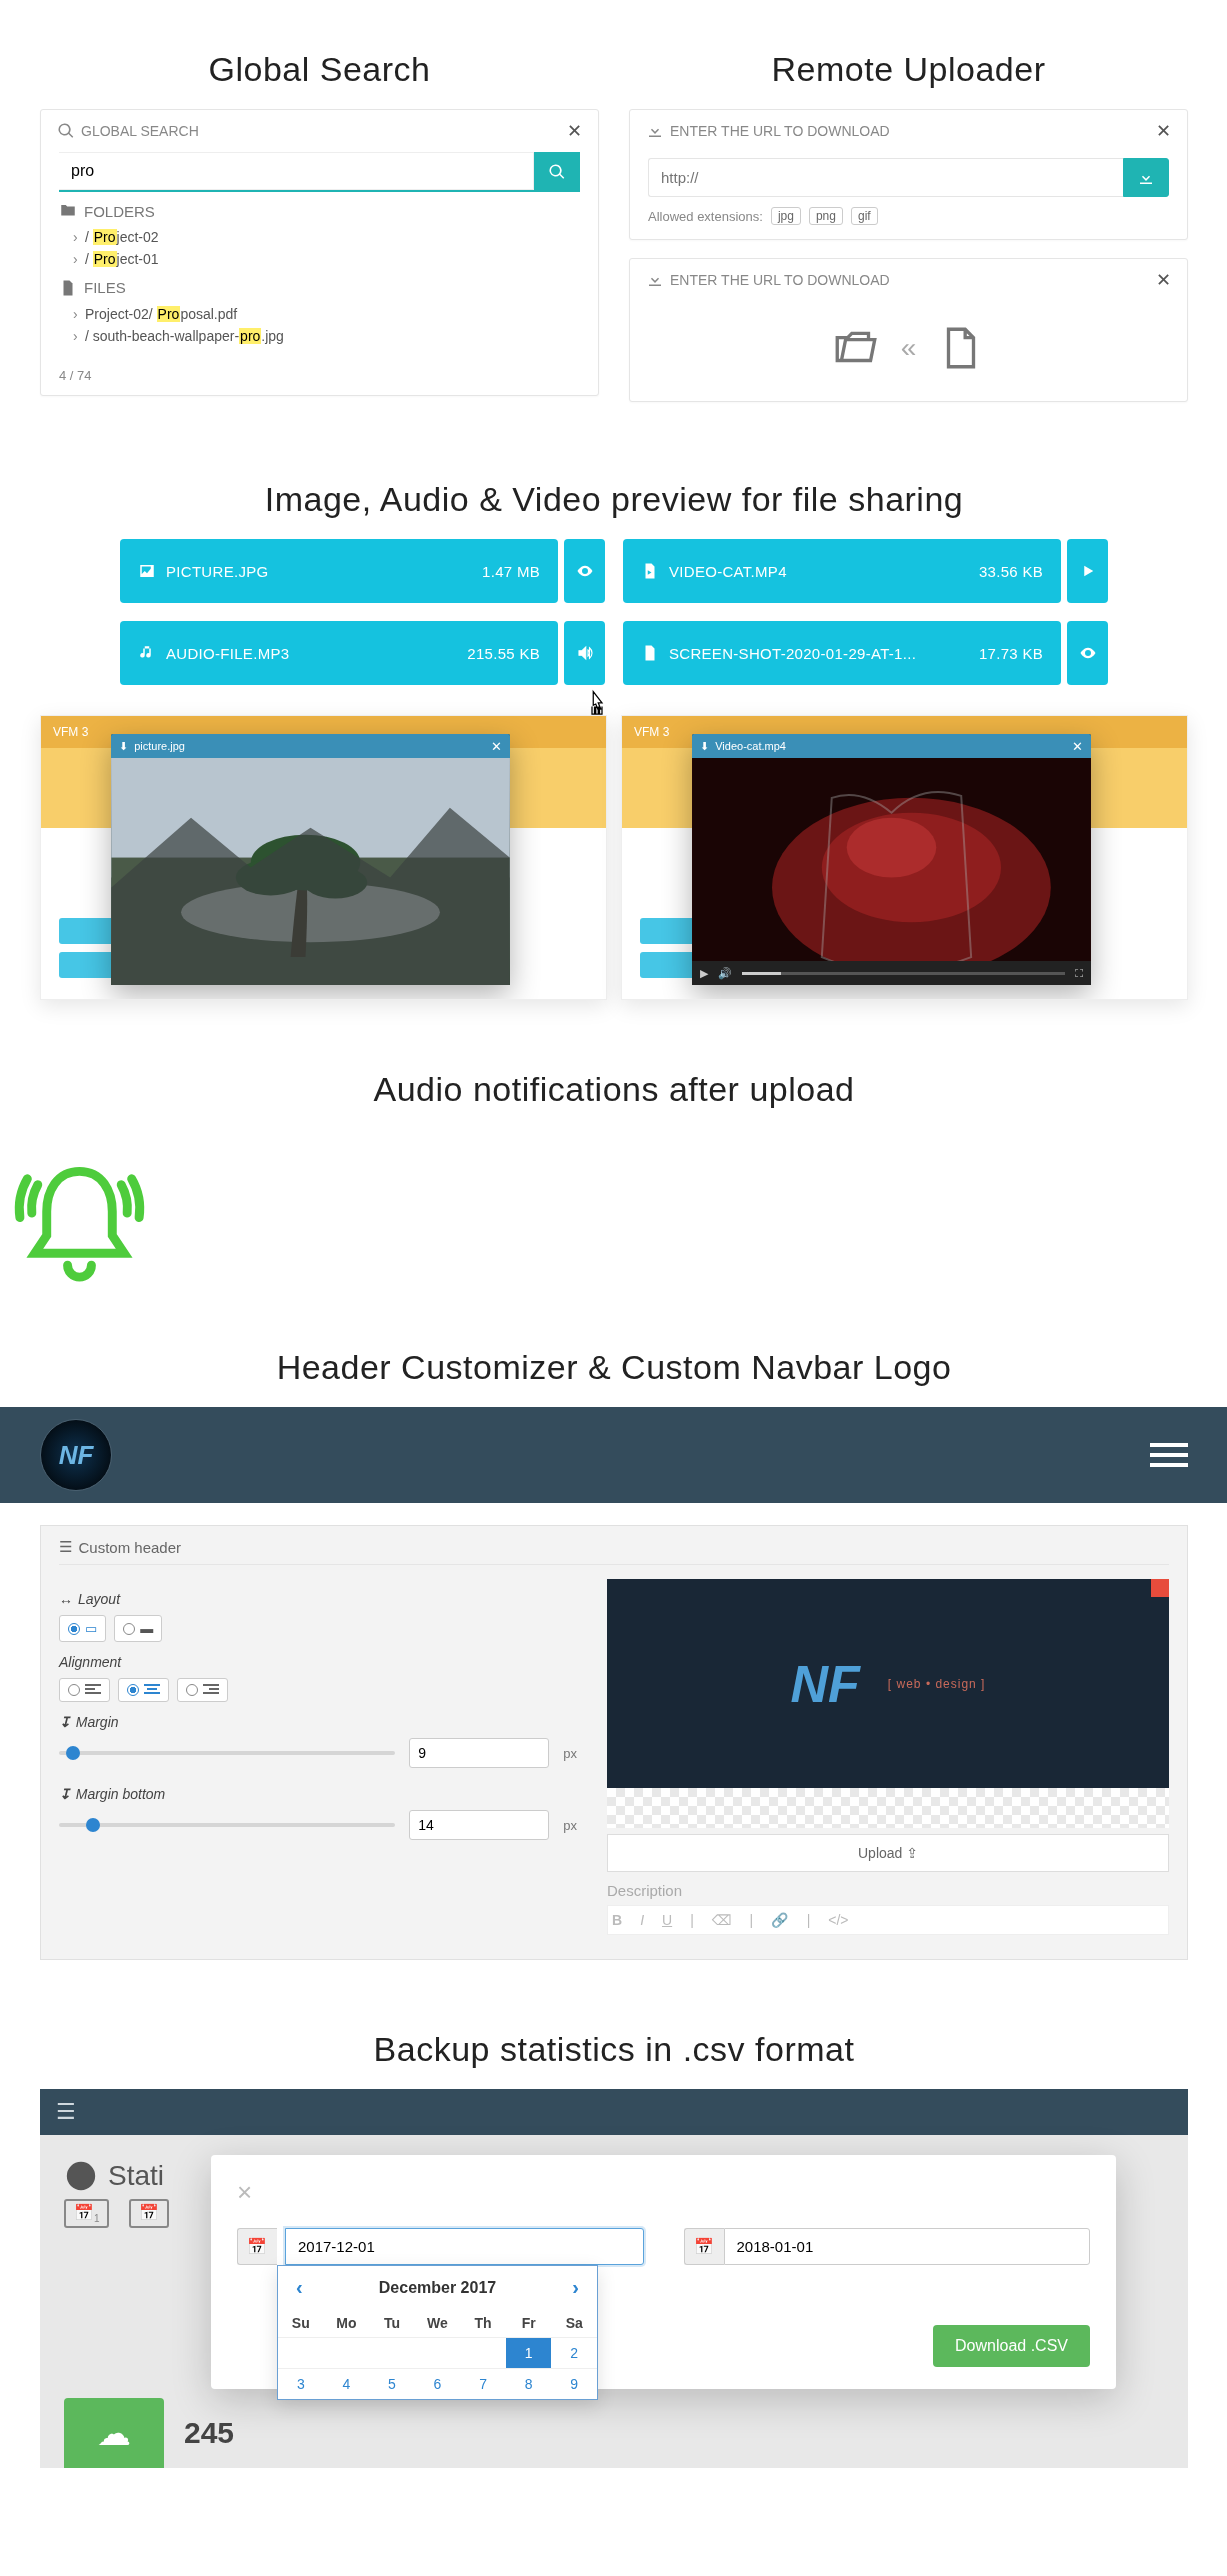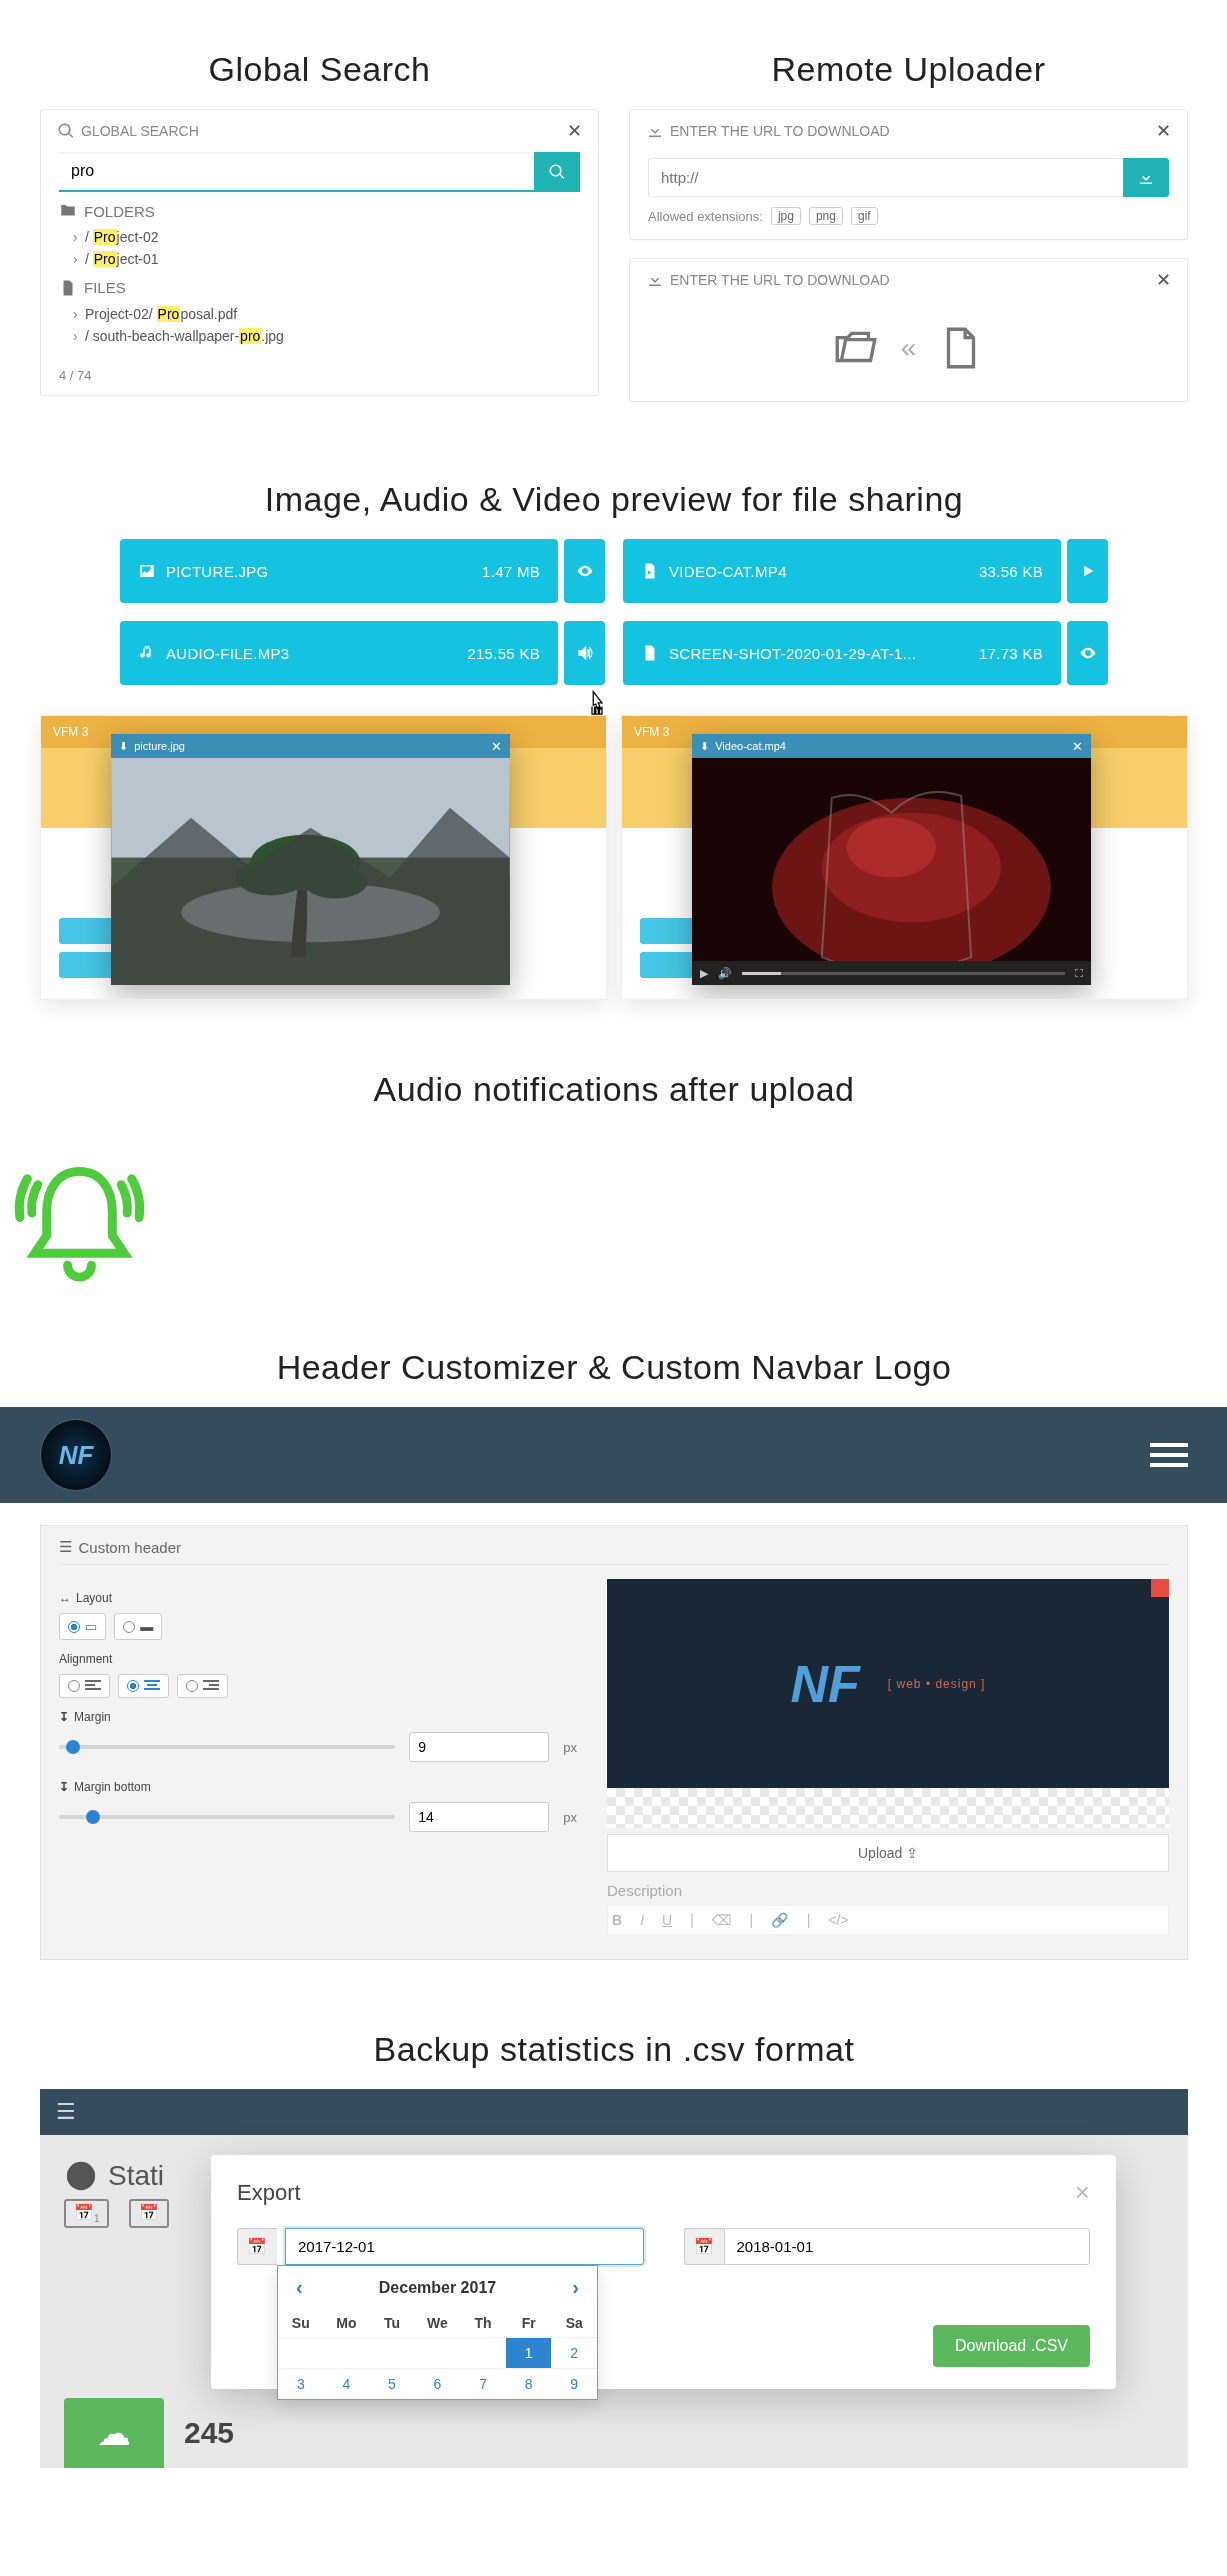--- a/index.html
+++ b/index.html
@@ -52,21 +52,21 @@
   .bell-wrap { text-align: center; padding: 20px 0 30px 0; }
   .navbar-mock { background: #344c5c; height: 96px; display: flex; align-items: center; padding: 0 40px; }
   .navbar-logo { width: 72px; height: 72px; border-radius: 50%; background: radial-gradient(circle,#0e3250, #000); display: flex; align-items: center; justify-content: center; color: #6db6e4; font-weight: bold; font-style: italic; font-size: 26px; border: 1px solid #4a6070; }
   .navbar-burger { margin-left: auto; display: flex; flex-direction: column; gap: 6px; cursor: pointer; }
   .navbar-burger span { width: 38px; height: 4px; background: #fff; }
   .customizer { background: #f3f3f3; border: 1px solid #e0e0e0; margin: 22px 40px 0 40px; padding: 12px 18px 24px 18px; }
   .cust-title { display: flex; align-items: center; gap: 6px; color: #666; font-size: 15px; border-bottom: 1px solid #e5e5e5; padding-bottom: 8px; margin-bottom: 14px; }
   .cust-cols { display: flex; gap: 30px; }
   .cust-left { flex: 0 0 518px; }
   .cust-right { flex: 1; }
-  .cust-label { font-size: 12px; color: #444; margin: 12px 0 8px 0; display: flex; align-items: center; gap: 5px; }
+  .cust-label { font-size: 14px; color: #444; margin: 12px 0 8px 0; display: flex; align-items: center; gap: 5px; font-style: italic; }
   .cust-label.arrow::before { content: "↔"; font-weight: bold; }
   .cust-label.vmargin::before { content: "↧"; font-weight: bold; }
   .radio-row { display: flex; gap: 8px; }
   .radio-btn { border: 1px solid #ccc; background: #fff; padding: 5px 8px; border-radius: 3px; display: flex; align-items: center; gap: 5px; cursor: pointer; font-size: 13px; color: #555; }
   .radio-dot { width: 12px; height: 12px; border: 1px solid #888; border-radius: 50%; background: #fff; }
   .radio-btn.active .radio-dot { background: radial-gradient(circle, #2d85d0 45%, #fff 50%); border-color: #2d85d0; }
   .radio-btn.active { color: #2d85d0; }
   .slider-row { display: flex; align-items: center; gap: 14px; margin: 8px 0 18px 0; }
   .slider-track { flex: 1; height: 4px; background: #d5d5d5; border-radius: 2px; position: relative; }
   .slider-thumb { width: 14px; height: 14px; border-radius: 50%; background: #2d85d0; position: absolute; top: -5px; }
@@ -477,21 +477,20 @@
     <span style="border:2px solid #888;padding:2px 8px;border-radius:3px;font-size:16px;">📅<sub style="font-size:10px;">1</sub></span>
     <span style="border:2px solid #888;padding:2px 8px;border-radius:3px;font-size:16px;">📅</span>
   </div>
   <div class="bg-upload">
     <div class="bg-upload-btn">☁</div>
     <span style="font-size:30px;font-weight:bold;color:#444;">245</span>
   </div>
 
   <div class="modal">
     <div class="modal-head">
-      <div class="modal-title">Export</div>
       <div class="modal-x">×</div>
     </div>
     <div class="date-row">
       <div style="flex:1; position:relative;">
         <div class="date-field">
           <div class="date-icon">📅</div>
           <input class="date-input active" value="2017-12-01" style="">
         </div>
       </div>
       <div style="flex:1;">

